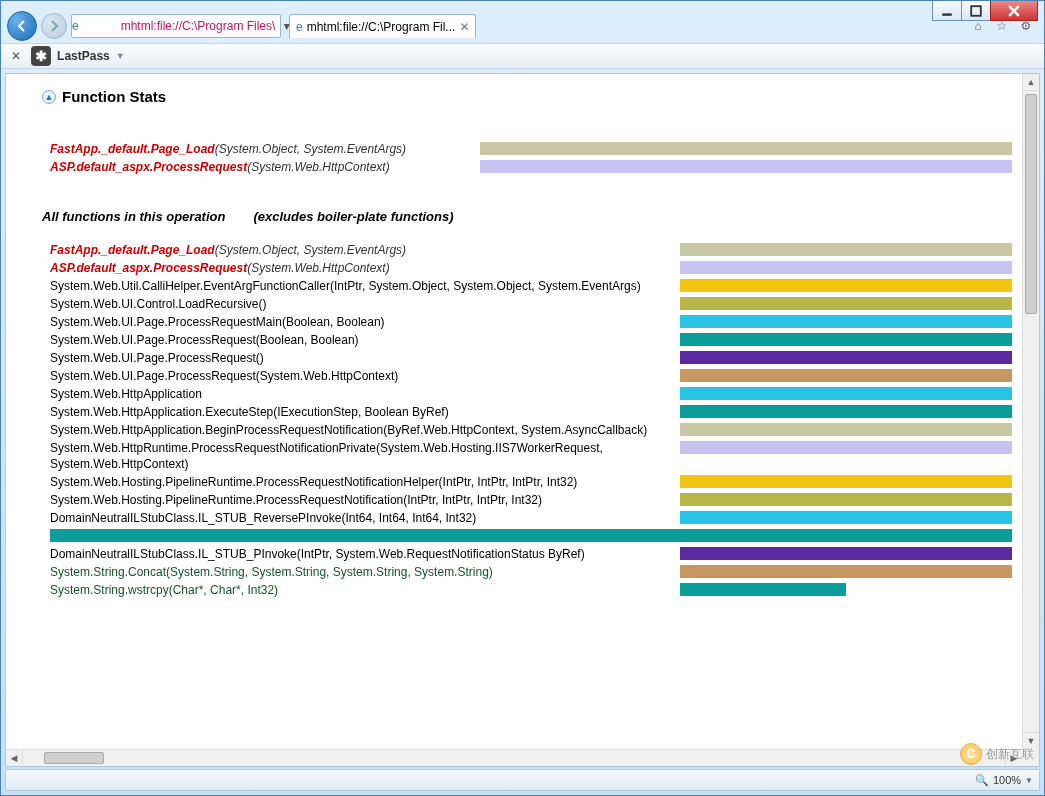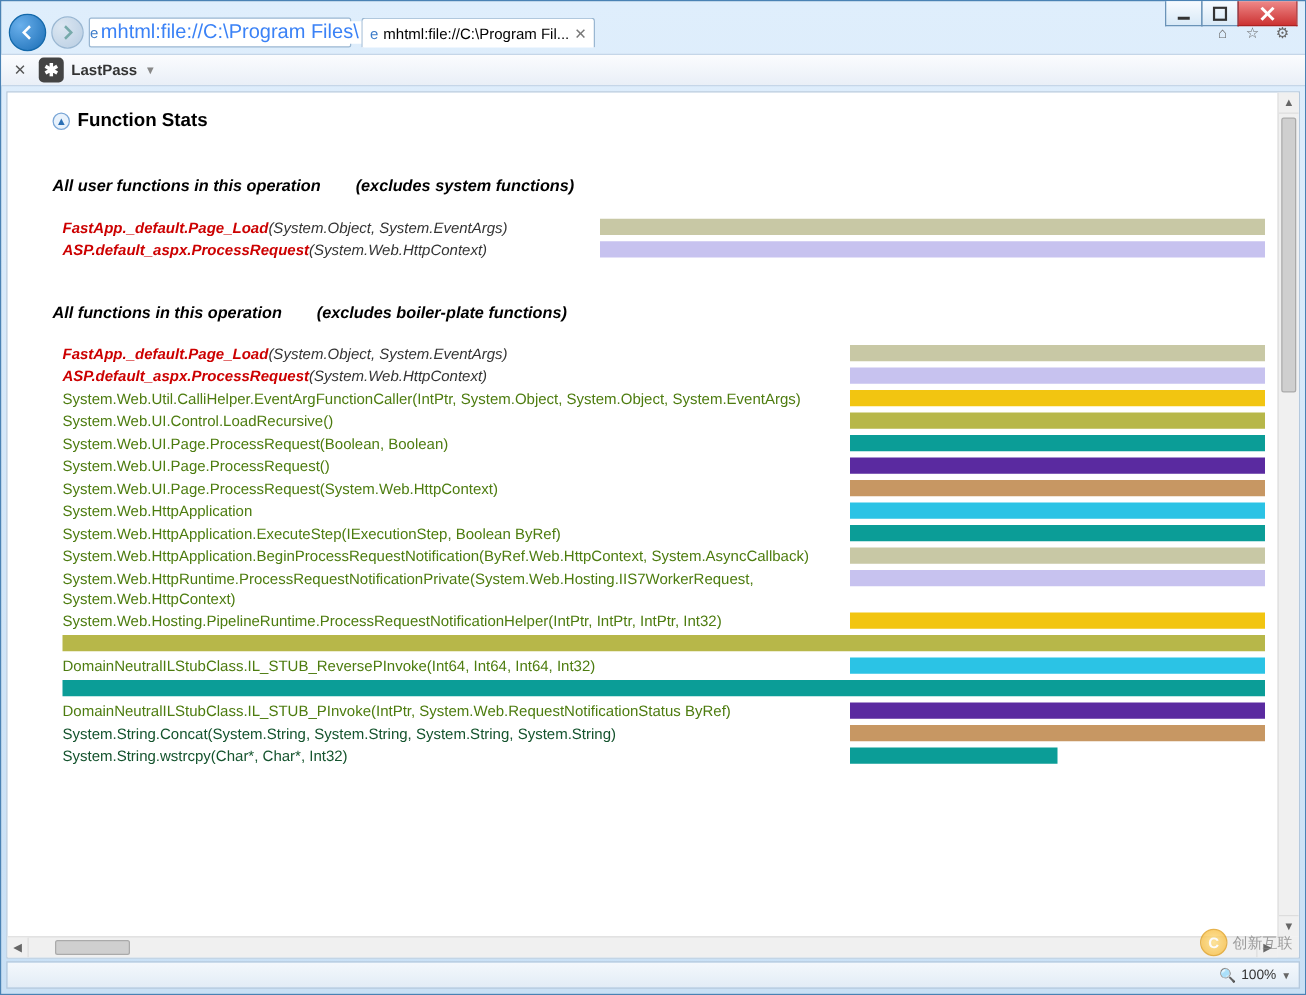--- a/index.html
+++ b/index.html
@@ -13,21 +13,21 @@
   .wc.close { width: 48px; background: linear-gradient(#e88,#c33); color:#fff; border-color:#a22; }
   .wc svg { width:12px; height:12px; }
 
   
   .nav-row { display:flex; align-items:center; height:34px; padding:2px 6px; gap:4px; }
   .nav-btn { width:30px; height:30px; border-radius:50%; background: radial-gradient(circle at 30% 30%, #6ab0ec, #1a6db5); border:1px solid #1368aa; display:flex; align-items:center; justify-content:center; color:#fff; }
   .nav-btn.fwd { background: radial-gradient(circle at 30% 30%, #dce7f2, #b8cde2); border-color:#9ab7d2; color:#5a7fa0; width:26px; height:26px; }
   .nav-btn svg { width:16px;height:16px; }
   .addr-wrap { flex:1; display:flex; align-items:center; background:#fff; border:1px solid #9ab7d2; height:24px; border-radius:2px; }
   .addr-ico { width:20px; text-align:center; color:#3d7cc9; }
-  .addr-input { flex:1; border:none; outline:none; font-size:16px; padding:0 2px; color:#3b82f6; }
+  .addr-input { flex:1; border:none; outline:none; font-size:12px; padding:0 2px; color:#be185d;margin-left:40px; }
   .addr-btns { display:flex; align-items:center; gap:4px; padding:0 4px; color:#555; }
   .addr-btns span { cursor:default; padding:2px; }
   .tabstrip { display:flex; align-items:flex-end; height:24px; margin-left:4px; }
   .tab { background:#fff; border:1px solid #9ab7d2; border-bottom:none; height:24px; display:flex; align-items:center; padding:0 6px; font-size:12px; gap:4px; min-width:180px; border-radius:3px 3px 0 0; }
   .tab .x { color:#777; margin-left:auto; }
   .toolbar-right { margin-left:auto; display:flex; gap:8px; color:#666; padding-right:4px; }
   .toolbar-right span { width:16px; height:16px; display:inline-flex; align-items:center; justify-content:center; }
 
   
   .lp-bar { height:26px; background:linear-gradient(#fbfcfe,#e9eff7); border-top:1px solid #c5d6e8; border-bottom:1px solid #c5d6e8; display:flex; align-items:center; padding:0 6px; gap:6px; font-size:12px; }
@@ -57,21 +57,21 @@
 
   .section-title { font-size:13px; font-weight:bold; font-style:italic; color:#000; margin:0 0 18px 0; }
   .section-title .sub { margin-left:28px; }
 
   .rows { margin-left:8px; margin-bottom:34px; }
   .row { display:flex; align-items:flex-start; margin-bottom:2px; min-height:16px; }
   .row .label { width:630px; font-size:12px; line-height:16px; padding-right:0; }
   .row .label.user { font-weight:bold; font-style:italic; }
   .row .label.user .fn { color:#c00; }
   .row .label.user .args { color:#333; font-weight:normal; }
-  .row .label.sys { color:#4d7c0f; }
+  .row .label.sys { color:#000000; }
   .row .label.plain { color:#14532d; }
   .row .bar-cell { flex:1; min-width:0; padding-top:1px; }
   .bar { height:13px; }
 
   .rows.section1 .row .label { width:430px; }
 
   
   .status { position:absolute; left:4px; right:4px; bottom:4px; height:22px; background:linear-gradient(#f4f8fc,#e2ecf6); border:1px solid #b5c9dd; display:flex; align-items:center; justify-content:flex-end; padding:0 6px; font-size:11px; color:#333; gap:4px; }
   .zoom-ico { color:#3d7cc9; }
 
@@ -143,23 +143,20 @@
     <span class="lp-dd">▼</span>
   </div>
 
   <div class="content-frame">
     <div class="page">
       <div class="hdr">
         <span class="collapse-ico">▲</span>
         <h2>Function Stats</h2>
       </div>
 
-      <div class="section-title">
-        <span>All user functions in this operation</span><span class="sub">(excludes system functions)</span>
-      </div>
       <div class="rows section1" id="rows1">
           <div class="row">
             <div class="label user"><span class="fn">FastApp._default.Page_Load</span><span class="args">(System.Object, System.EventArgs)</span></div>
             <div class="bar-cell">
               <div class="bar" style="background: rgb(200, 200, 165); width: 100%;"></div>
             </div>
           </div>
           <div class="row">
             <div class="label user"><span class="fn">ASP.default_aspx.ProcessRequest</span><span class="args">(System.Web.HttpContext)</span></div>
             <div class="bar-cell">
@@ -190,20 +187,26 @@
               <div class="bar" style="background: rgb(242, 197, 17); width: 100%;"></div>
             </div>
           </div>
           <div class="row">
             <div class="label sys">System.Web.UI.Control.LoadRecursive()</div>
             <div class="bar-cell">
               <div class="bar" style="background: rgb(183, 183, 73); width: 100%;"></div>
             </div>
           </div>
           <div class="row">
+            <div class="label sys">System.Web.UI.Page.ProcessRequestMain(Boolean, Boolean)</div>
+            <div class="bar-cell">
+              <div class="bar" style="background: rgb(43, 195, 229); width: 100%;"></div>
+            </div>
+          </div>
+          <div class="row">
             <div class="label sys">System.Web.UI.Page.ProcessRequest(Boolean, Boolean)</div>
             <div class="bar-cell">
               <div class="bar" style="background: rgb(11, 157, 151); width: 100%;"></div>
             </div>
           </div>
           <div class="row">
             <div class="label sys">System.Web.UI.Page.ProcessRequest()</div>
             <div class="bar-cell">
               <div class="bar" style="background: rgb(90, 42, 160); width: 100%;"></div>
             </div>
@@ -238,20 +241,21 @@
               <div class="bar" style="background: rgb(199, 194, 239); width: 100%;"></div>
             </div>
           </div>
           <div class="row">
             <div class="label sys">System.Web.Hosting.PipelineRuntime.ProcessRequestNotificationHelper(IntPtr, IntPtr, IntPtr, Int32)</div>
             <div class="bar-cell">
               <div class="bar" style="background: rgb(242, 197, 17); width: 100%;"></div>
             </div>
           </div>
           <div class="row">
+            <div class="label sys">System.Web.Hosting.PipelineRuntime.ProcessRequestNotification(IntPtr, IntPtr, IntPtr, Int32)</div>
             <div class="bar-cell">
               <div class="bar" style="background: rgb(183, 183, 73); width: 100%;"></div>
             </div>
           </div>
           <div class="row">
             <div class="label sys">DomainNeutralILStubClass.IL_STUB_ReversePInvoke(Int64, Int64, Int64, Int32)</div>
             <div class="bar-cell">
               <div class="bar" style="background: rgb(43, 195, 229); width: 100%;"></div>
             </div>
           </div>

